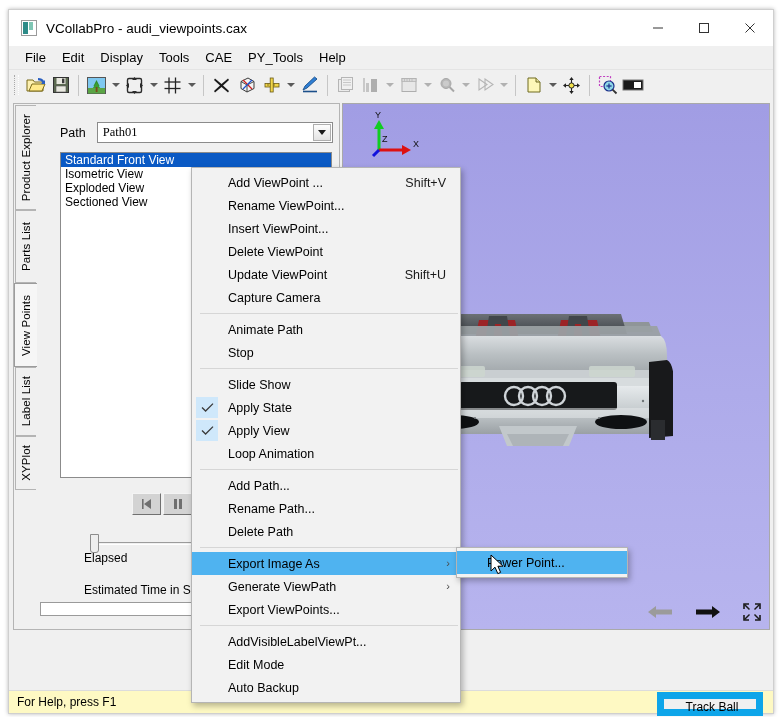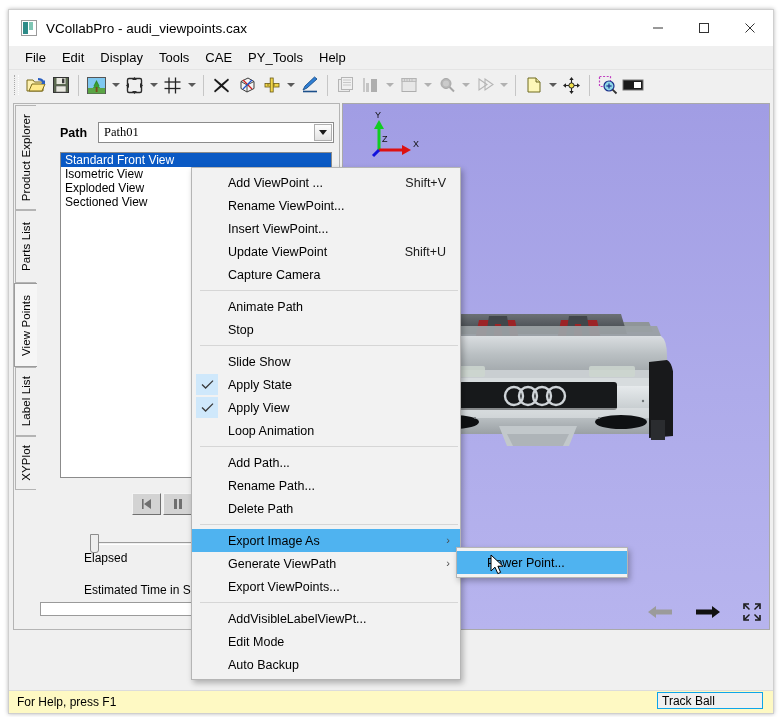--- a/index.html
+++ b/index.html
@@ -184,21 +184,21 @@
   #panel-body {
     position: absolute;
     left: 22px; top: 1px; right: 1px; bottom: 1px;
     background: #f0f0f0;
   }
   #path-row {
     position: absolute;
     left: 24px; top: 17px;
     display: flex; align-items: center;
   }
-  #path-label { font-size: 12.5px; margin-right: 11px; font-weight: bold; }
+  #path-label { font-size: 12.5px; margin-right: 11px; }
   #path-combo {
     width: 236px; height: 21px;
     background: #ffffff;
     border: 1px solid #8b8b8b;
     box-sizing: border-box;
     display: flex; align-items: center;
     position: relative;
     font-family: Liberation Serif, serif;
   }
   #path-combo-value {
@@ -361,27 +361,28 @@
     border-top: 1px solid #dcdcdc;
     display: flex; align-items: center;
   }
   #status-left {
     margin-left: 8px;
     font-size: 12px;
   }
   #status-right {
     position: absolute;
     right: 10px; top: 1px;
-    width: 106px; height: 17px;
-    border: 1px solid #0ea5e9;
+    width: 106px; height: 24px;
+    border: 7px solid #0ea5e9;
     box-sizing: border-box;
     background: #f0f0f0;
     font-size: 12px;
     line-height: 17px;
     padding-left: 4px;
+    text-align: center;
   }
 
   
   #ctx-menu {
     position: absolute;
     left: 182px; top: 157px;
     width: 270px;
     background: #f2f2f2;
     border: 1px solid #b5b5b5;
     box-sizing: border-box;
@@ -865,20 +866,23 @@
       <span class="ctx-label">Add ViewPoint ...</span>
       <span class="ctx-accel">Shift+V</span>
     </div>
     <div class="ctx-item">
       <span class="ctx-label">Rename ViewPoint...</span>
     </div>
     <div class="ctx-item">
       <span class="ctx-label">Insert ViewPoint...</span>
     </div>
     <div class="ctx-item">
+      <span class="ctx-label">Delete ViewPoint</span>
+    </div>
+    <div class="ctx-item">
       <span class="ctx-label">Update ViewPoint</span>
       <span class="ctx-accel">Shift+U</span>
     </div>
     <div class="ctx-item">
       <span class="ctx-label">Capture Camera</span>
     </div>
 
     <div class="ctx-sep"></div>
 
     <div class="ctx-item">

